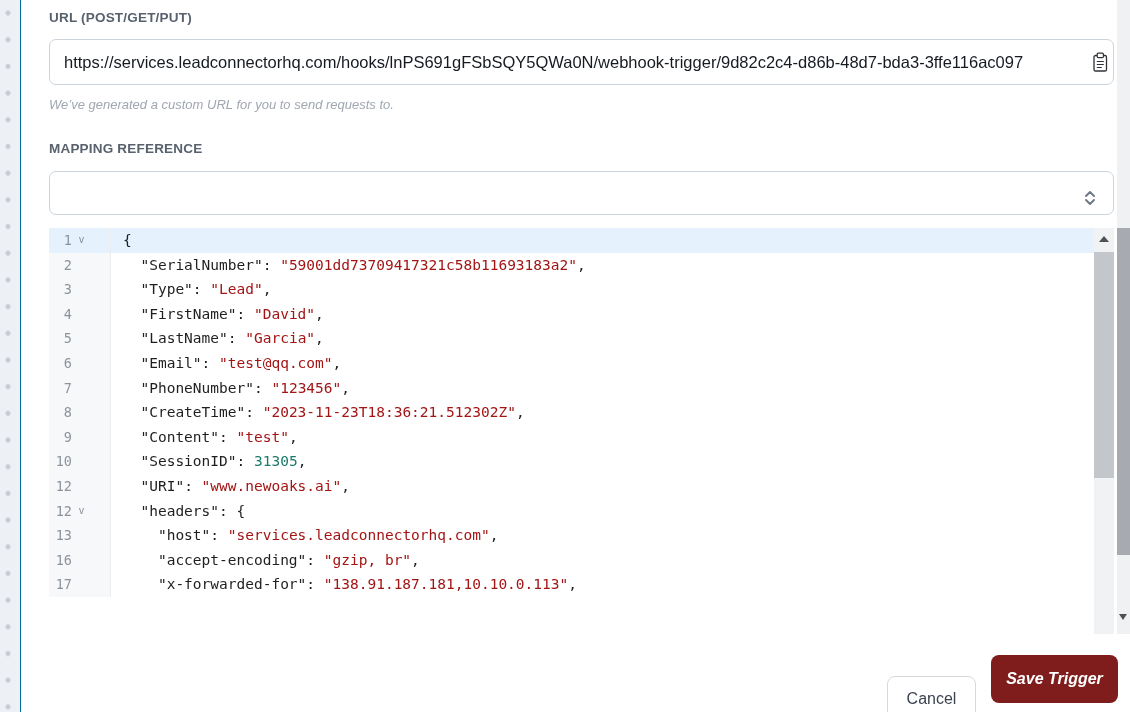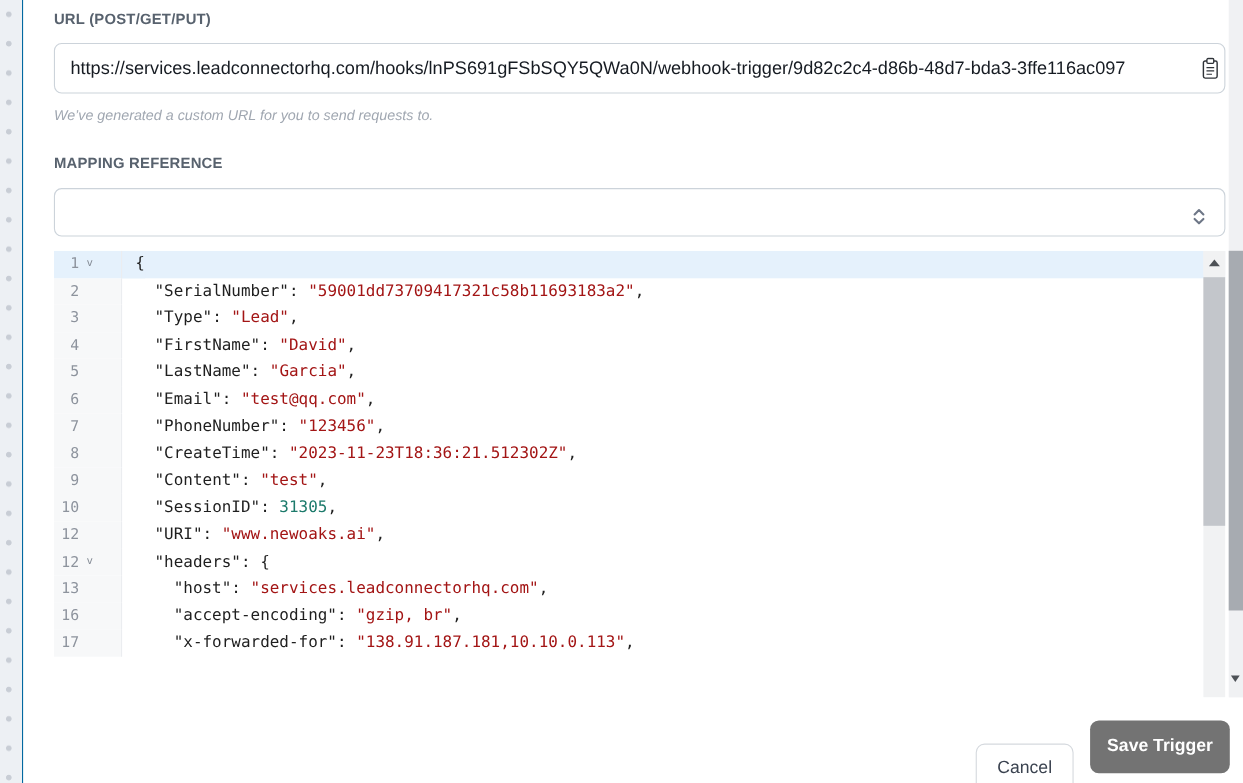--- a/index.html
+++ b/index.html
@@ -194,20 +194,20 @@
           <div class="code code-bg"><span class="tk-p">    </span><span class="tk-k">"x-forwarded-for"</span><span class="tk-p">: </span><span class="tk-s">"138.91.187.181,10.10.0.113"</span><span class="tk-p">,</span></div>
         </div>
       </div>
     <div class="ed-sb">
       <div class="ed-sb-up"></div>
       <div class="ed-sb-thumb"></div>
     </div>
   </div>
 
   <button class="btn-cancel">Cancel</button>
-  <button class="btn-save" style="background: #737373;">Save Trigger</button>
+  <button class="btn-save" style="background: #7f1d1d; font-style: italic;">Save Trigger</button>
 
 </div>
 
 <div class="pg-sb">
   <div class="pg-sb-thumb"></div>
   <div class="pg-sb-down"></div>
 </div>
 
 </body></html>

